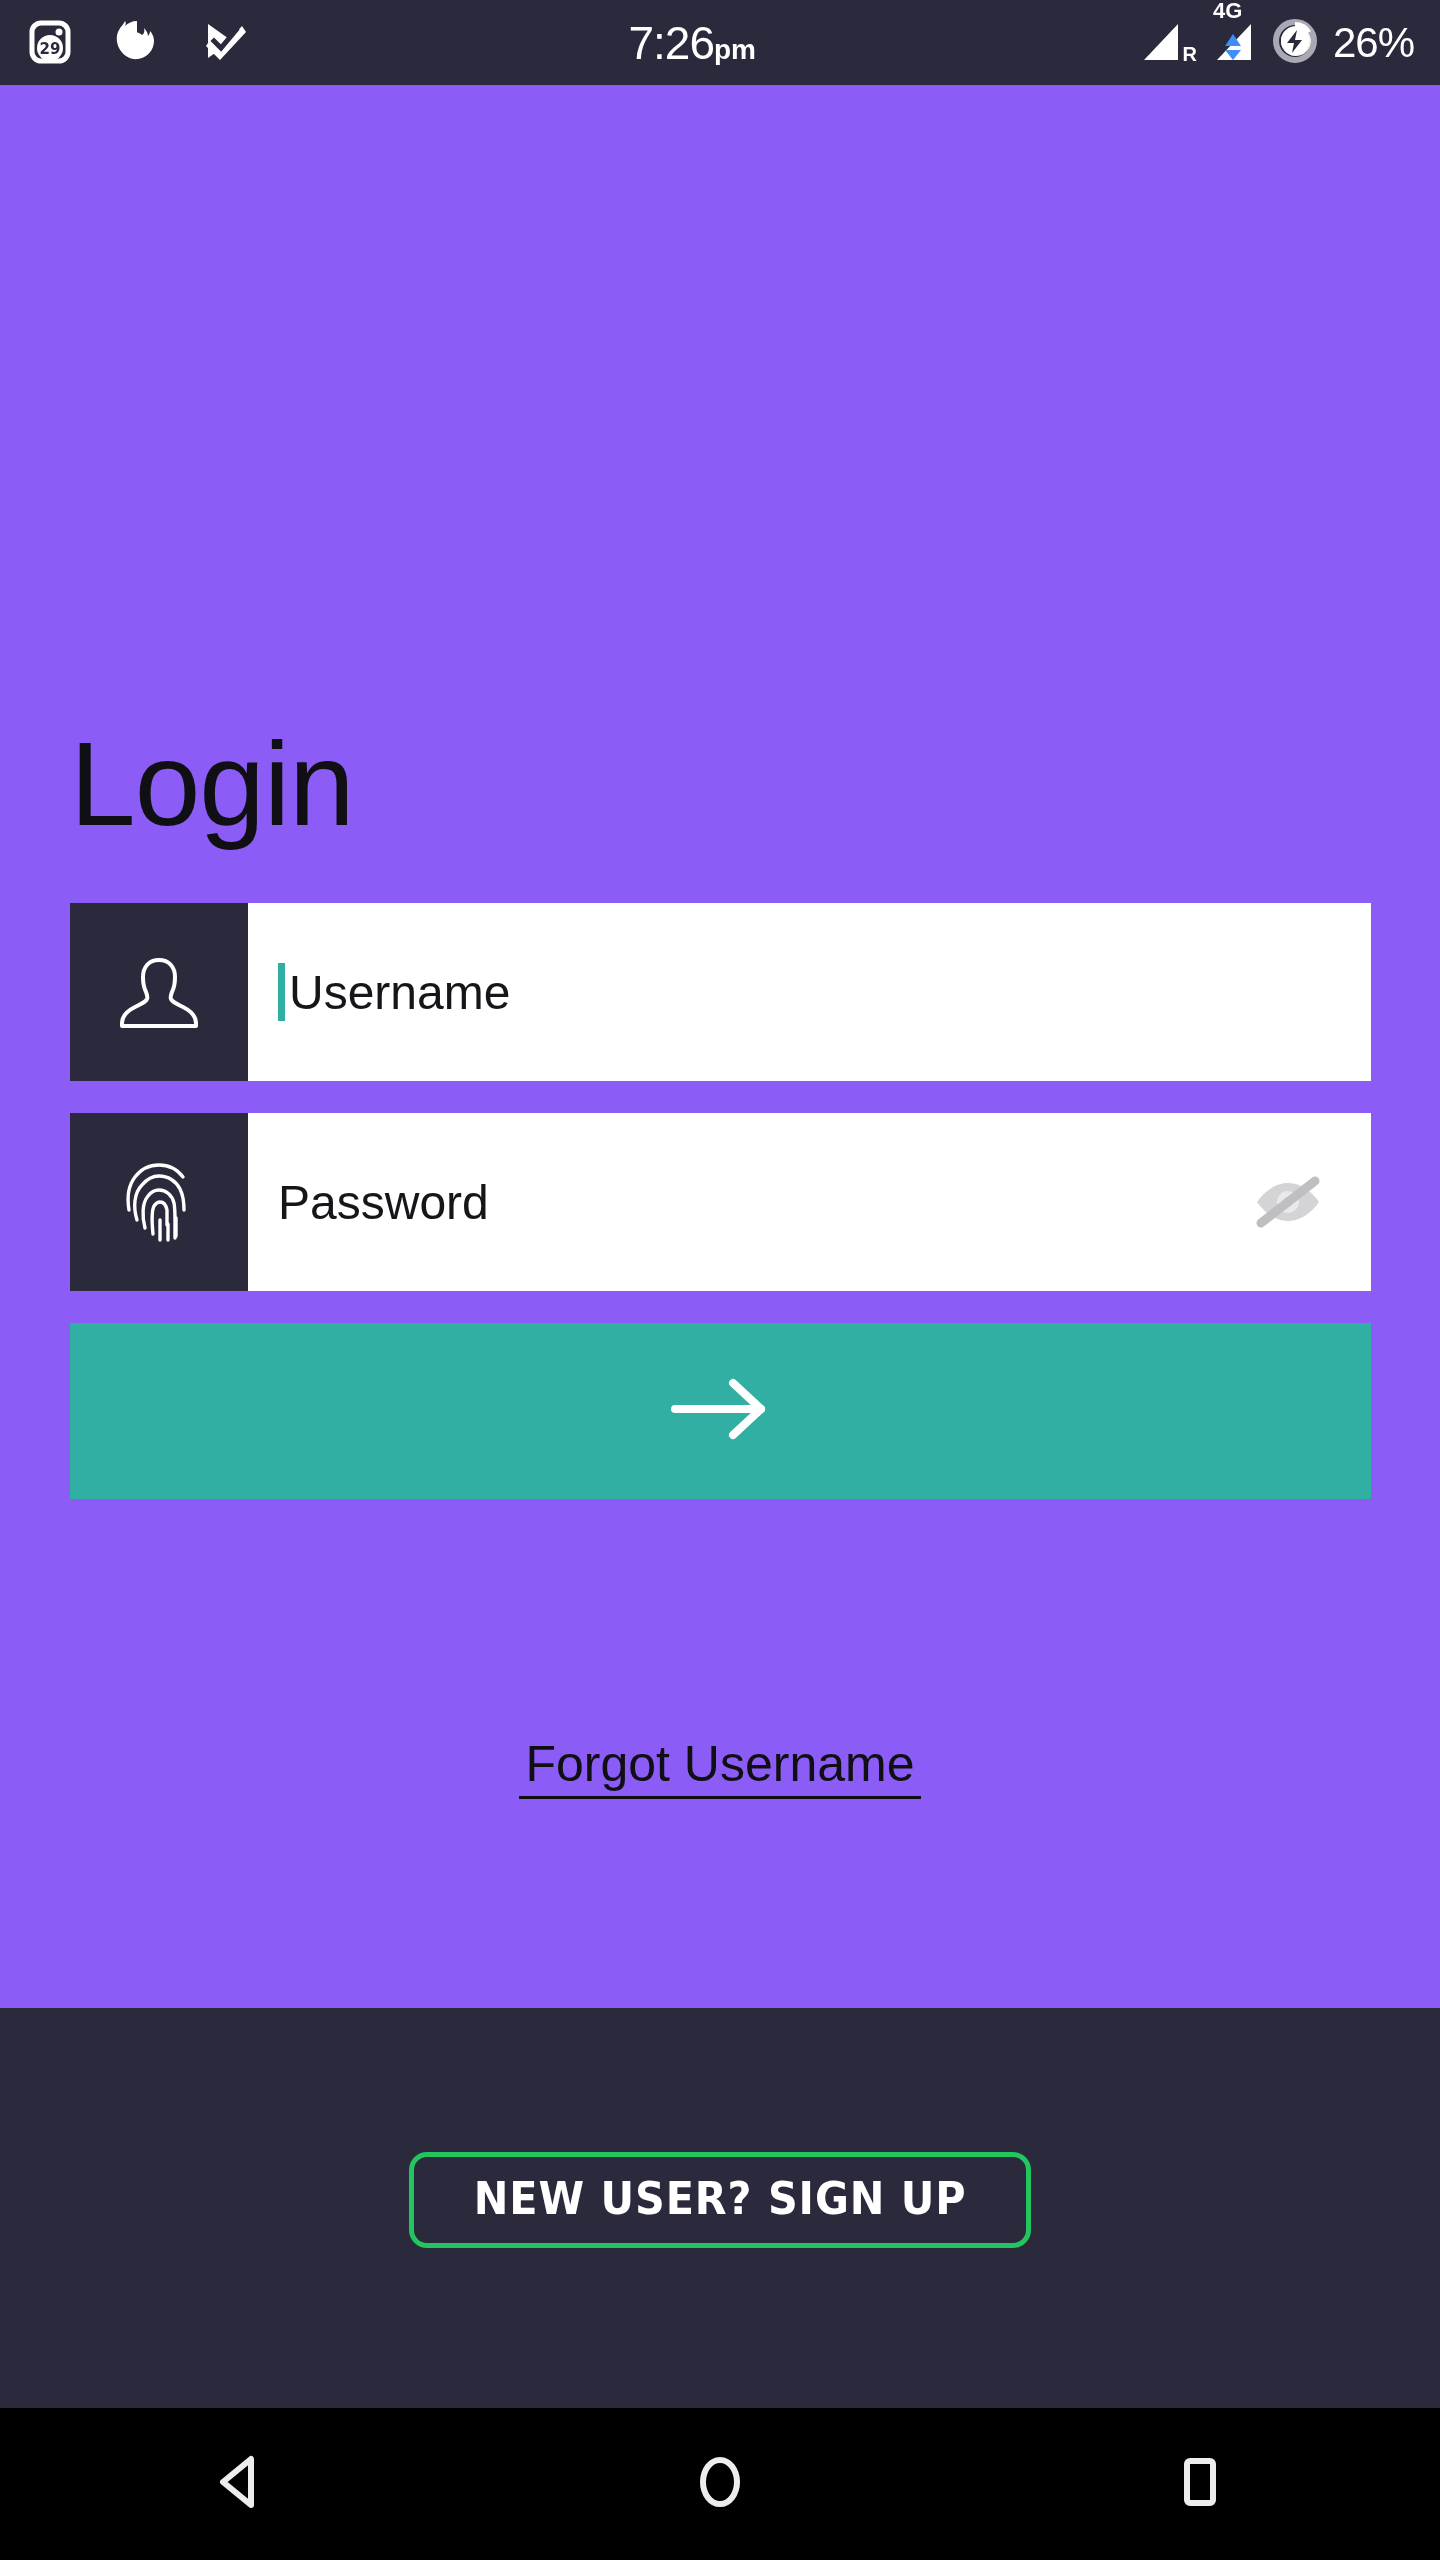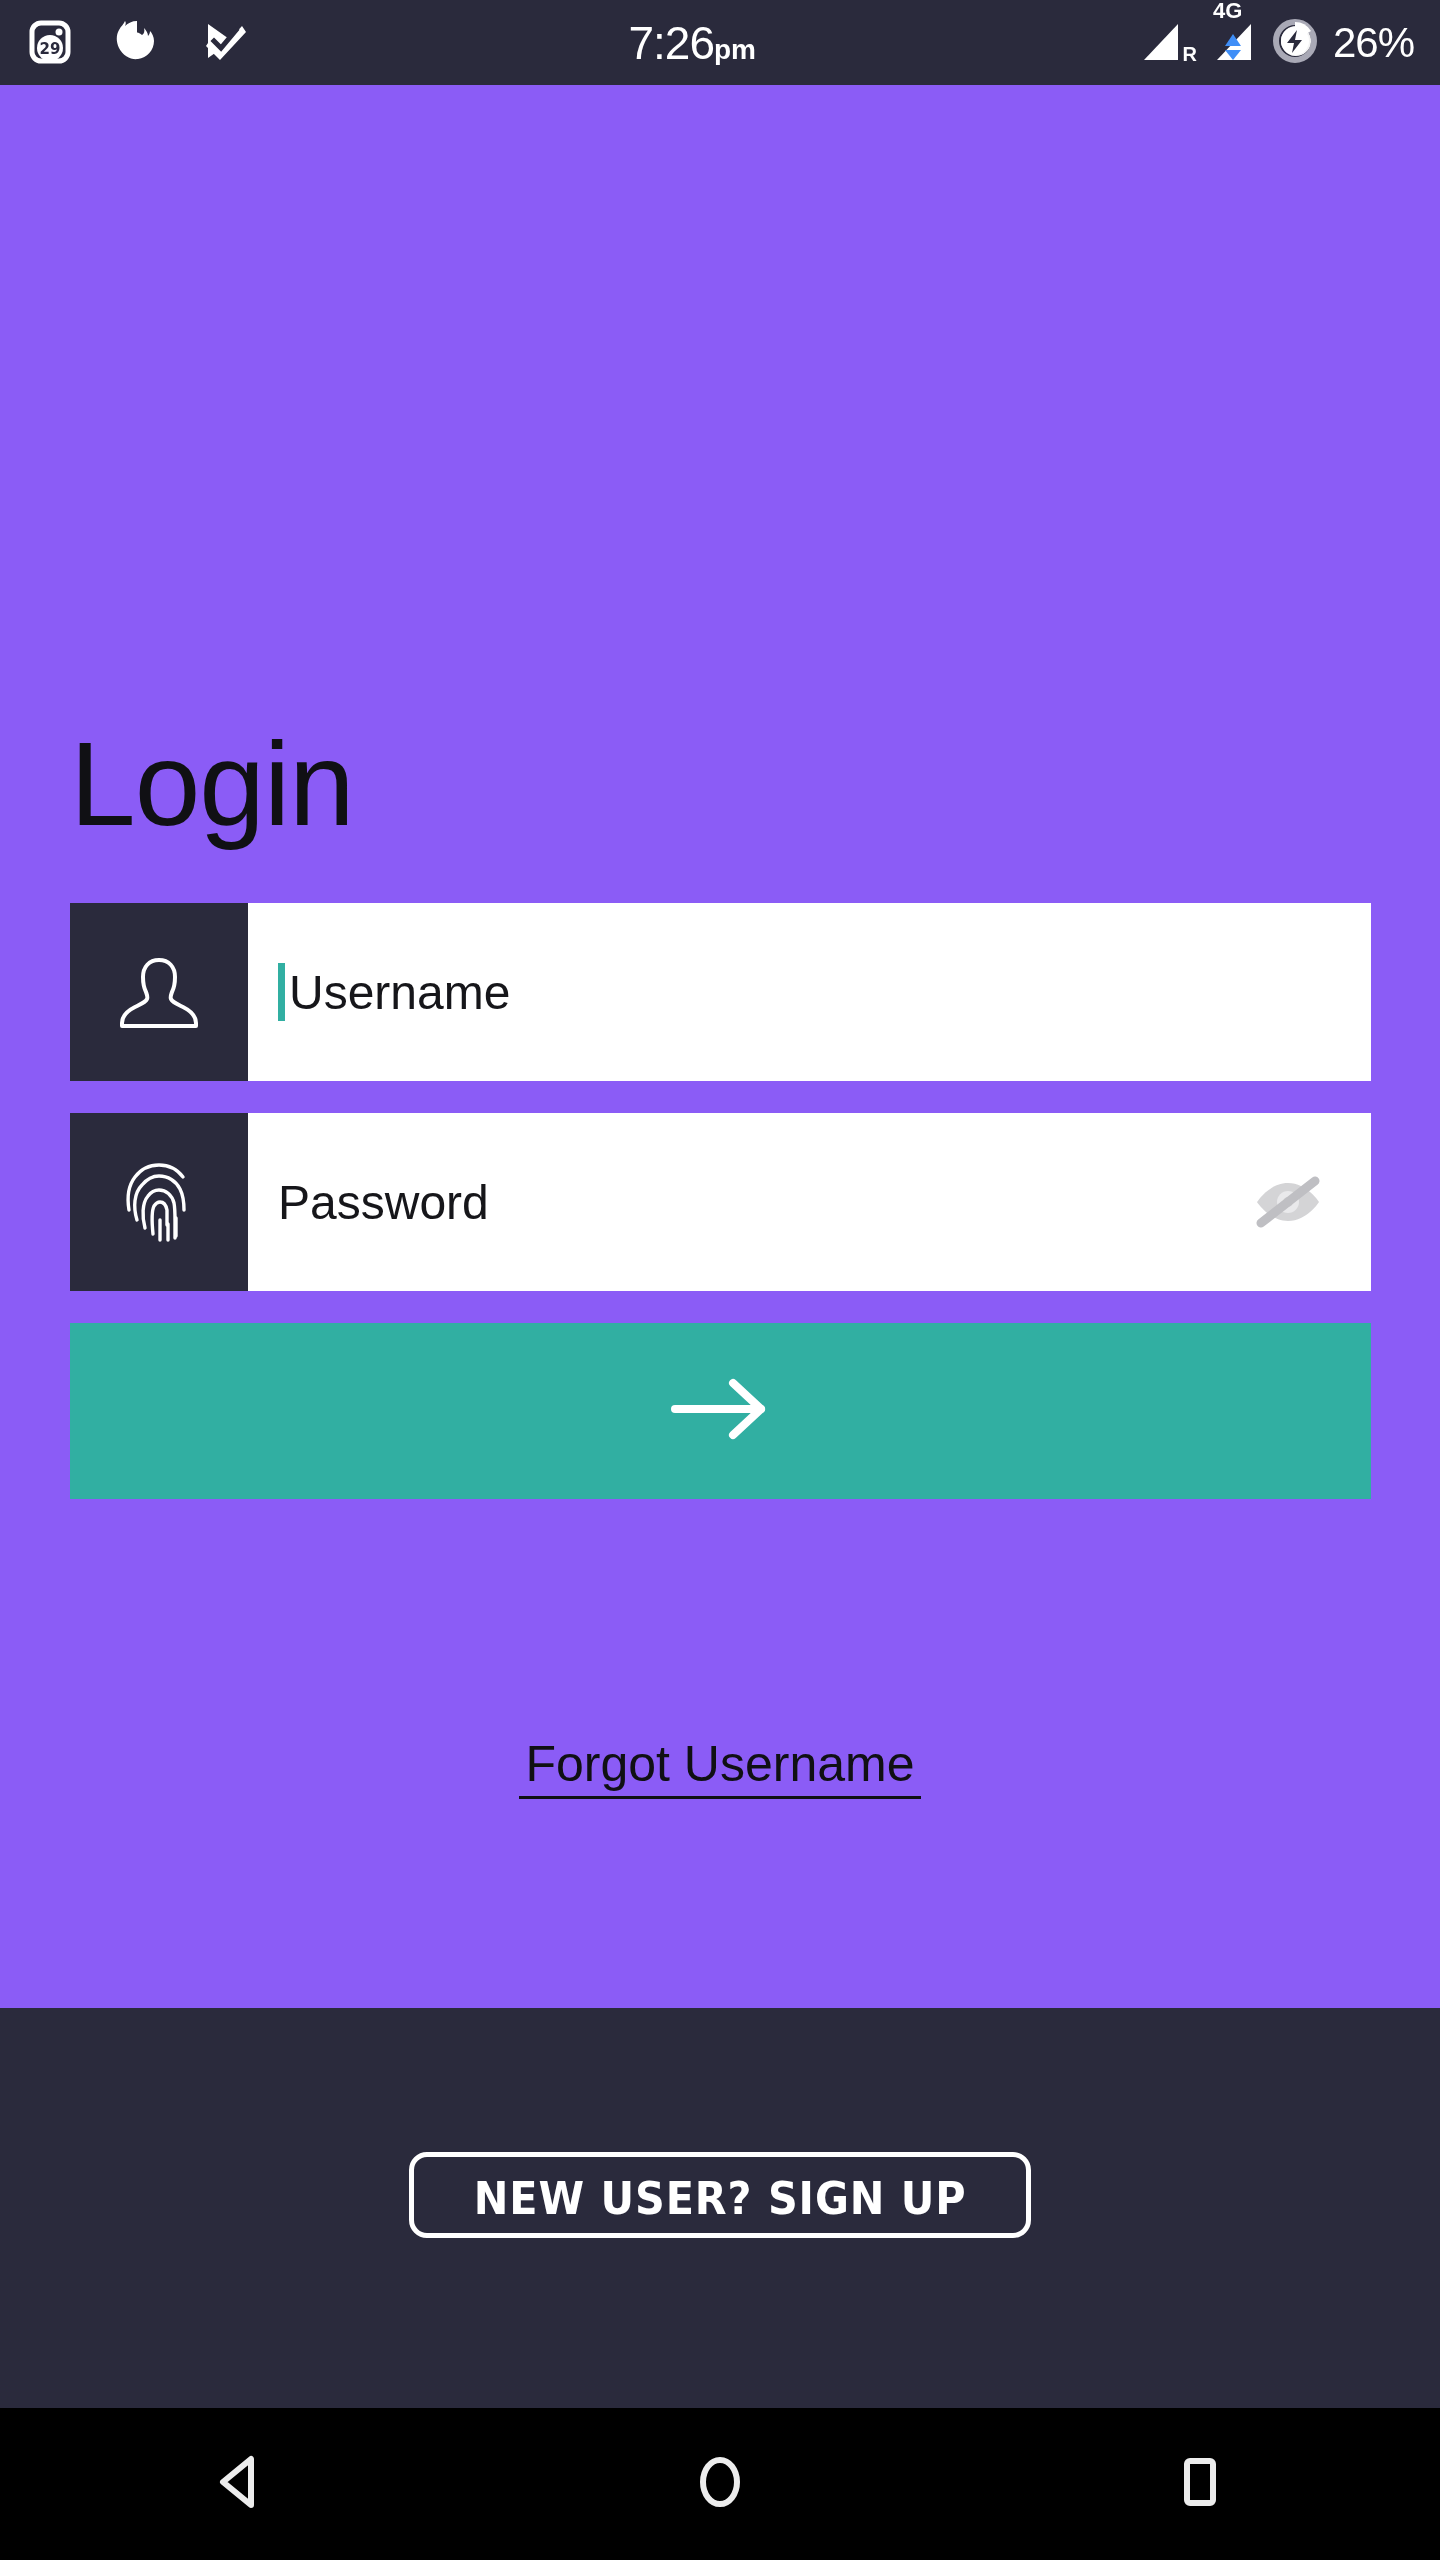--- a/index.html
+++ b/index.html
@@ -83,22 +83,22 @@
     letter-spacing:0px; cursor:pointer;
   }
 
   
   .footer{
     position:absolute; top:2008px; left:0; width:1440px; height:400px;
     background:#2A2A3C; display:flex; align-items:flex-start; justify-content:center;
   }
   .signup{
     margin-top:144px;
-    border:5px solid #ffffff; border-radius:18px;
-    padding:20px 44px 12px 44px;
+    border:5px solid #22c55e; border-radius:18px;
+    padding:20px 44px 22px 44px;
     background:transparent; cursor:pointer;
     display:flex; align-items:center; justify-content:center;
   }
   .signup span{
     color:#fff; font-size:44px; font-weight:700;
     letter-spacing:1px; line-height:1;
     font-family:"DejaVu Sans", sans-serif;
     transform:scaleX(0.94); display:inline-block;
   }
 

